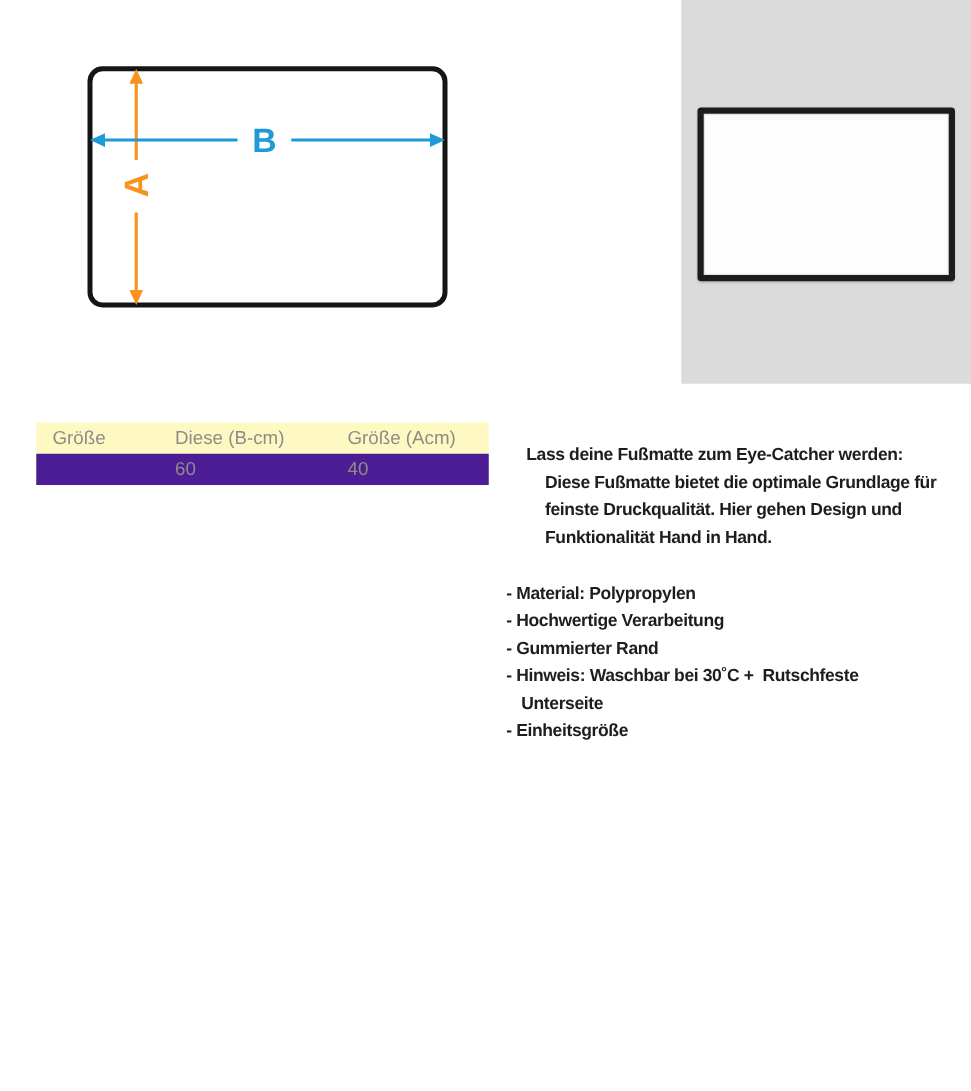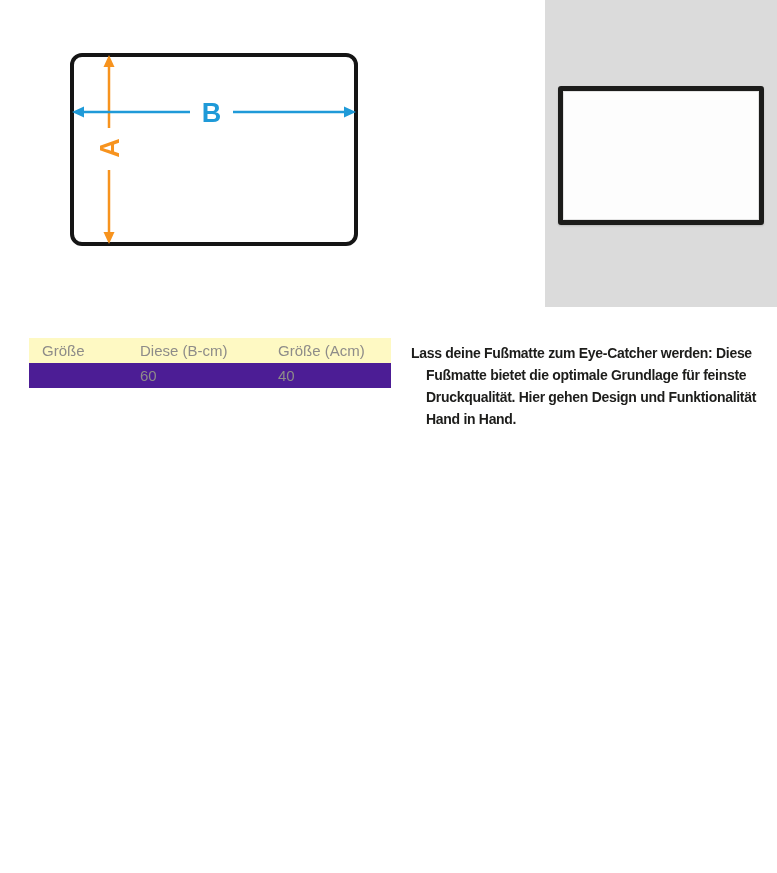--- a/index.html
+++ b/index.html
@@ -91,21 +91,21 @@
     left: 405px;
     top: 336px;
     width: 372px;
     font-size: 14px;
     font-weight: 600;
     letter-spacing: -0.3px;
     line-height: 22px;
     color: #1d1d1b;
   }
   .description .intro {
-    margin: 6px;
+    margin: 16px;
     padding-left: 15px;
     text-indent: -15px;
   }
   .feature-list {
     margin-top: 23px;
   }
   .feature-item {
     white-space: pre-wrap;
     padding-left: 12px;
     text-indent: -12px;
@@ -149,15 +149,23 @@
     </div>
     <div class="size-row body">
       <div class="size-cell first"></div>
       <div class="size-cell">60</div>
       <div class="size-cell">40</div>
     </div>
   </div>
 
   <div class="description">
     <p class="intro">Lass deine Fußmatte zum Eye-Catcher werden: Diese Fußmatte bietet die optimale Grundlage für feinste Druckqualität. Hier gehen Design und Funktionalität Hand in Hand.</p>
+    <div class="feature-list">
+      <div class="feature-item">- Material: Polypropylen</div>
+      <div class="feature-item">- Hochwertige Verarbeitung</div>
+      <div class="feature-item">- Gummierter Rand</div>
+      <div class="feature-item">- Hinweis: Waschbar bei 30˚C +  Rutschfeste
+Unterseite</div>
+      <div class="feature-item">- Einheitsgröße</div>
+    </div>
   </div>
 
 </div>
 
 </body></html>

